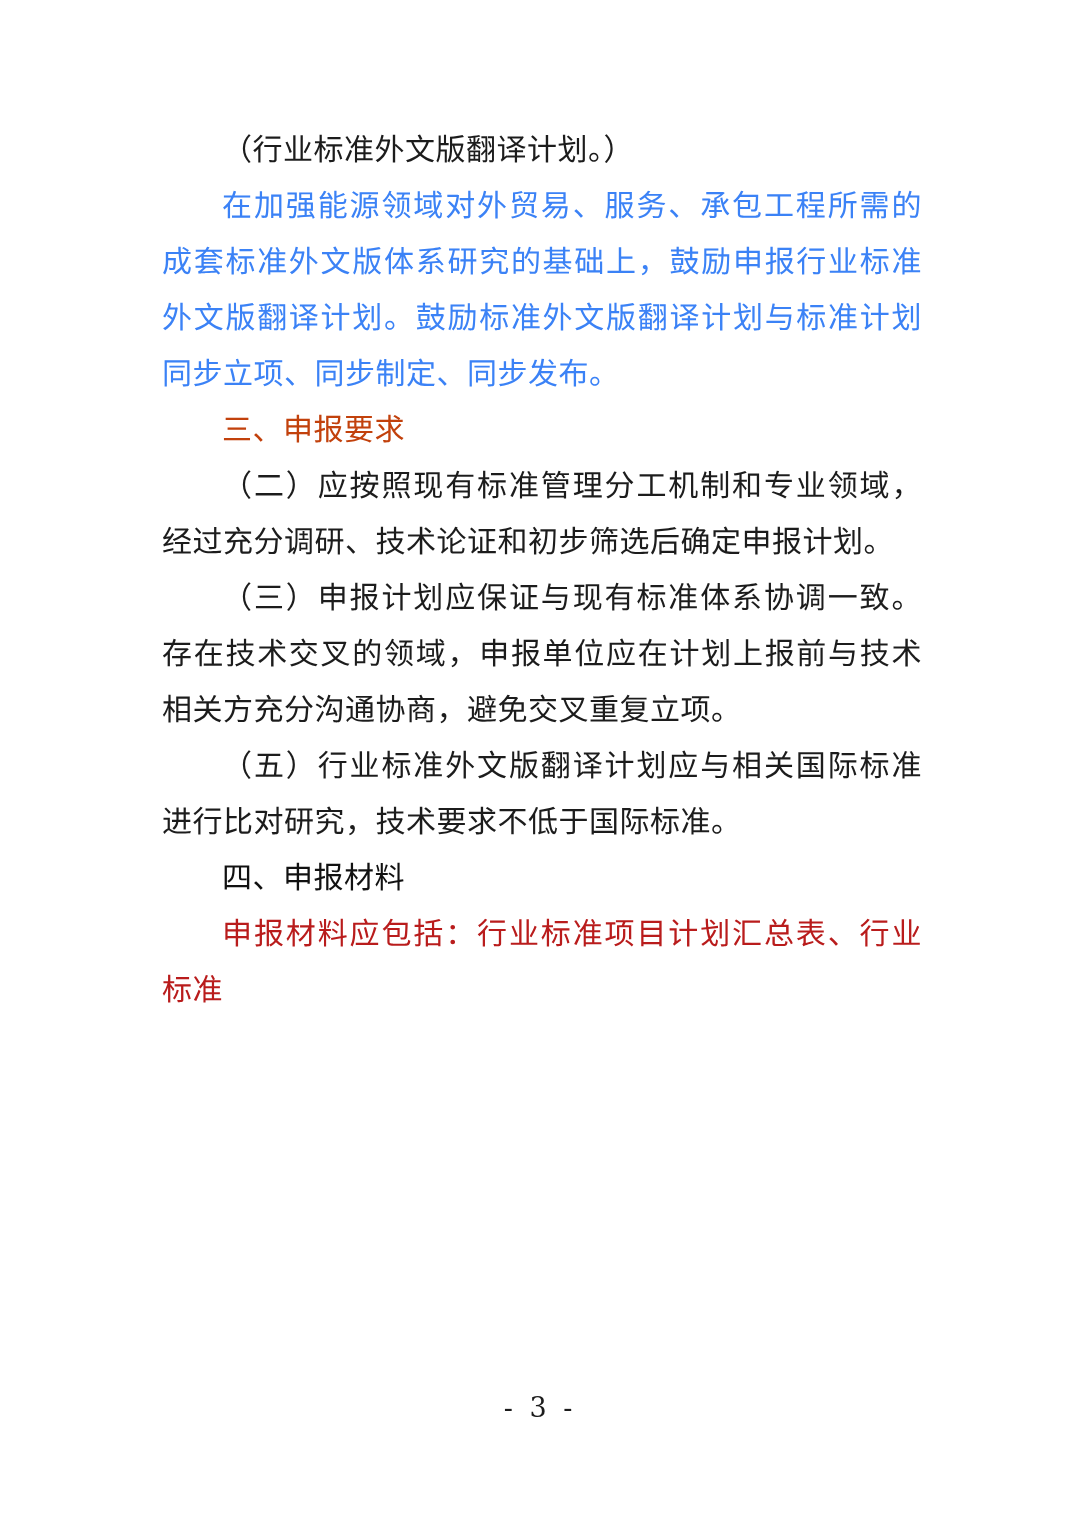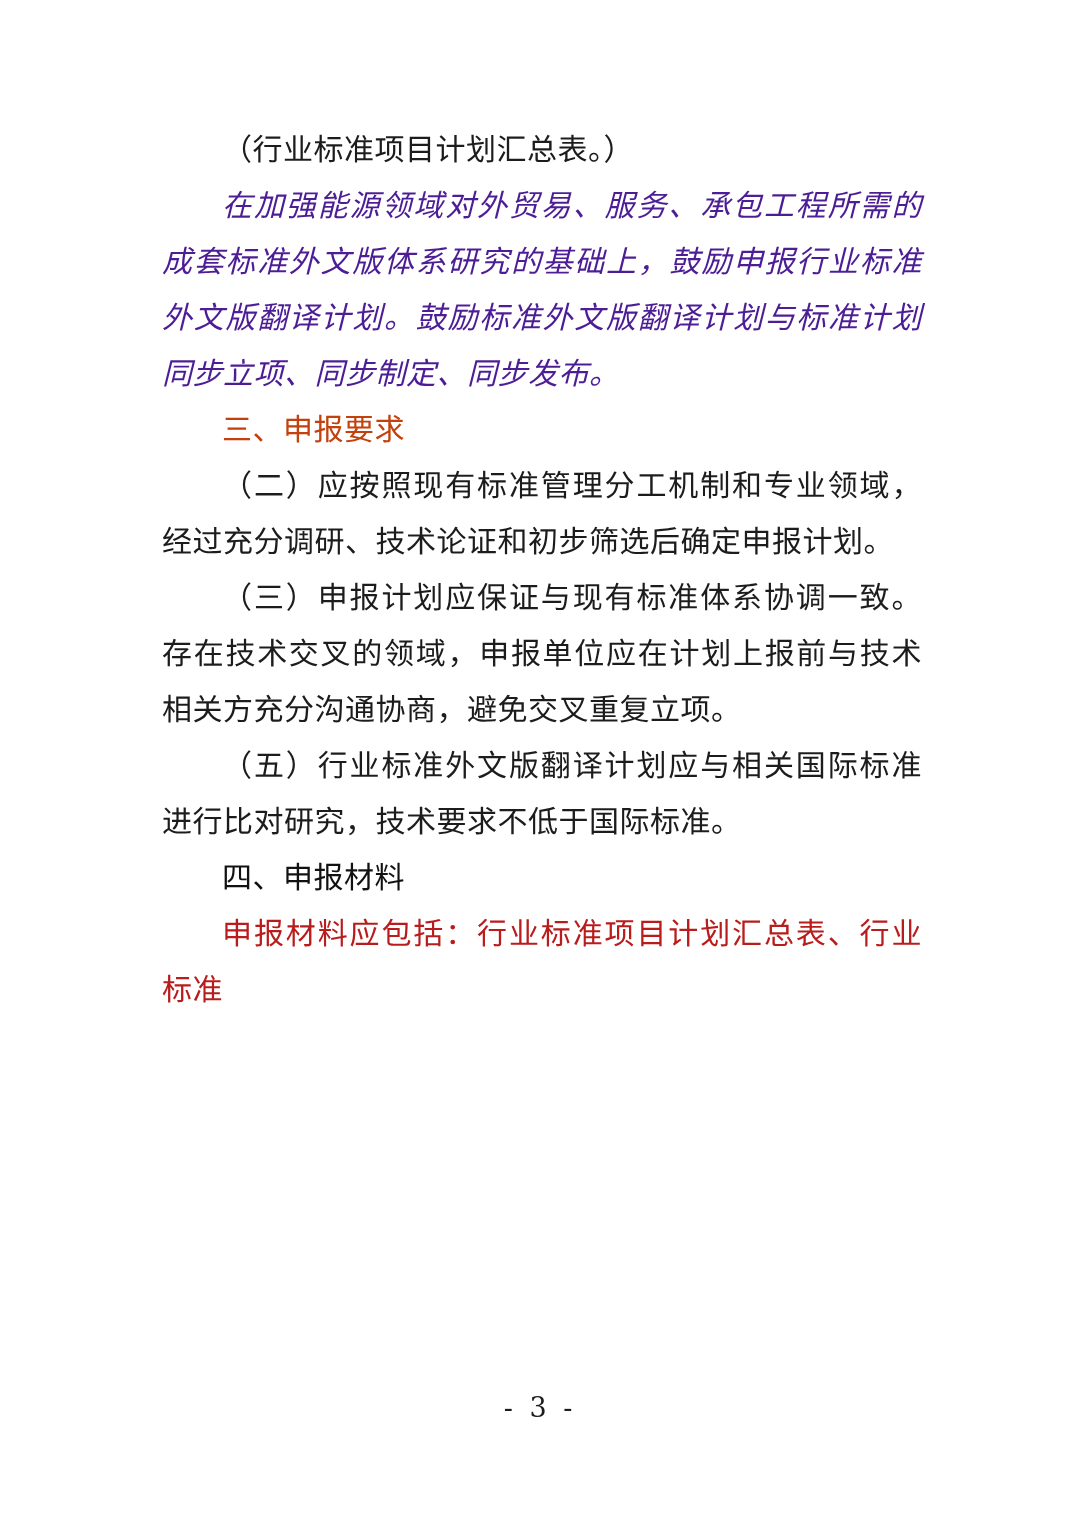--- a/index.html
+++ b/index.html
@@ -59,24 +59,24 @@
     letter-spacing: 4px;
   }
 </style>
 </head>
 <body style="background: rgb(255, 255, 255);">
 
 <div class="page">
 
   <main class="content">
 
-    <p class="body-para" style="color: rgb(28, 28, 28);">（行业标准项目计划汇总表。）</p>
+    <p class="body-para" style="color: rgb(28, 28, 28);">（行业标准外文版翻译计划。）</p>
 
 
-    <p class="body-para" style="color: #4c1d95; font-style: italic;">在加强能源领域对外贸易、服务、承包工程所需的成套标准外文版体系研究的基础上，鼓励申报行业标准外文版翻译计划。鼓励标准外文版翻译计划与标准计划同步立项、同步制定、同步发布。</p>
+    <p class="body-para" style="color: #3b82f6;">在加强能源领域对外贸易、服务、承包工程所需的成套标准外文版体系研究的基础上，鼓励申报行业标准外文版翻译计划。鼓励标准外文版翻译计划与标准计划同步立项、同步制定、同步发布。</p>
 
     <h2 class="h-sans" style="color: #c2410c;">三、申报要求</h2>
 
 
     <p class="body-para" style="color: rgb(28, 28, 28);">（二）应按照现有标准管理分工机制和专业领域，经过充分调研、技术论证和初步筛选后确定申报计划。</p>
 
     <p class="body-para" style="color: rgb(28, 28, 28);">（三）申报计划应保证与现有标准体系协调一致。存在技术交叉的领域，申报单位应在计划上报前与技术相关方充分沟通协商，避免交叉重复立项。</p>
 
 
     <p class="body-para" style="color: rgb(28, 28, 28);">（五）行业标准外文版翻译计划应与相关国际标准进行比对研究，技术要求不低于国际标准。</p>

